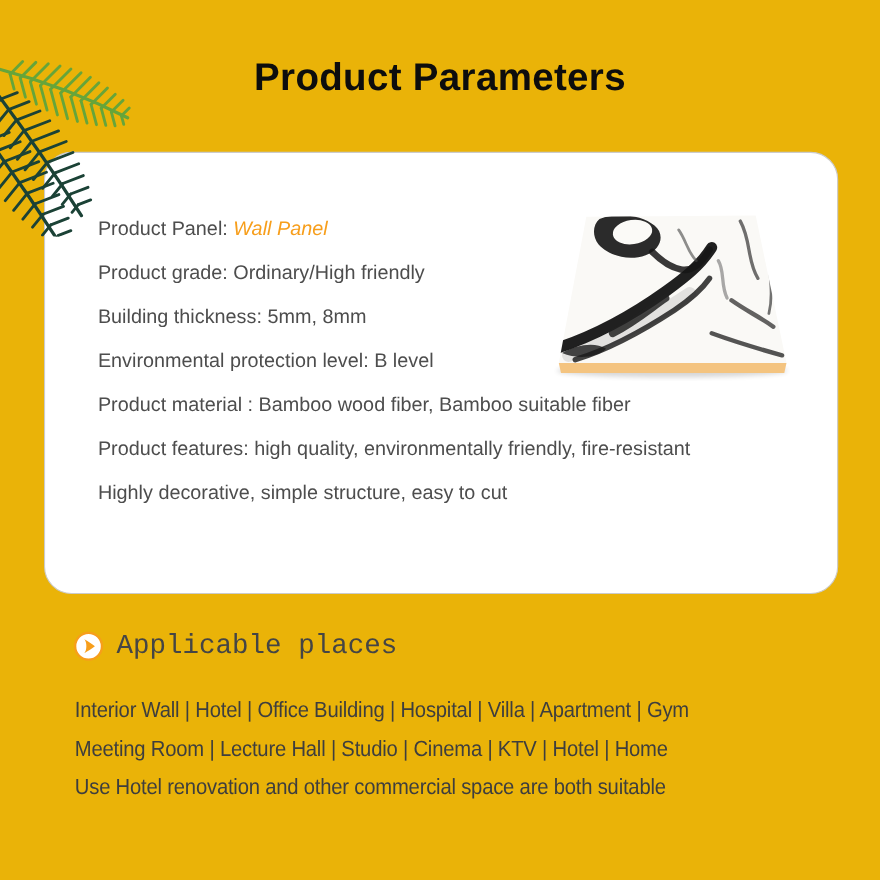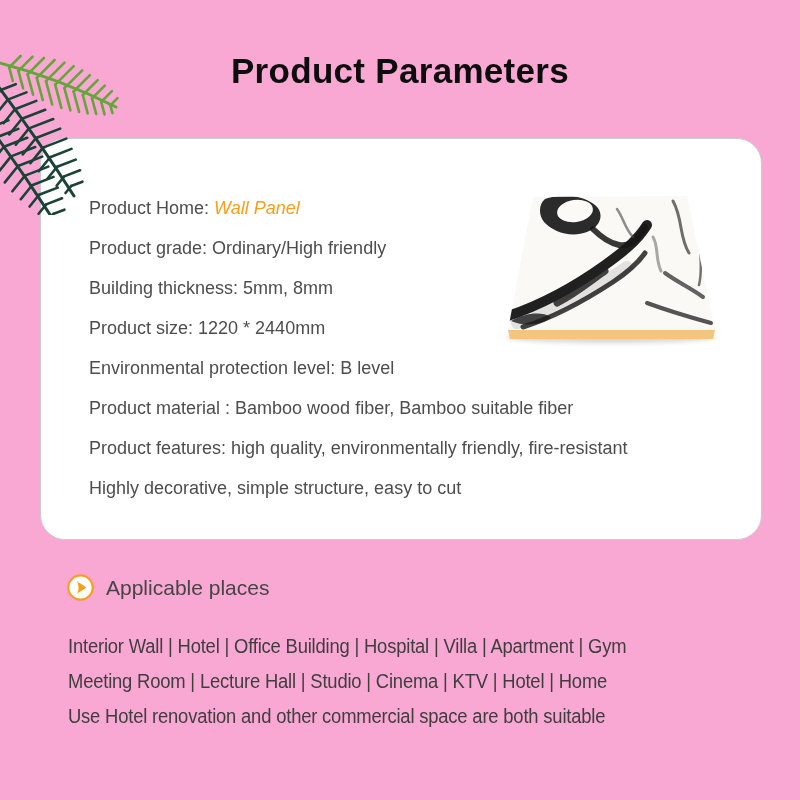--- a/index.html
+++ b/index.html
@@ -1,35 +1,35 @@
 <!DOCTYPE html>
 <html style="--accent-orange: #F79E1B; --body-text: #4D4D4D; --card-border: #CBCBCB; --leaf-light: #66A53A; --leaf-dark: #1B4236; --panel-edge-tan: #F4C480;"><head>
 <meta charset="utf-8">
 <style>
   html,body{margin:0;padding:0;background:#ffffff;}
   body{width:800px;height:800px;font-family:"Liberation Sans",sans-serif;}
-  .page{position:relative;width:800px;height:800px;background:#f9a8d4;overflow:hidden;}
+  .page{position:relative;width:800px;height:800px;background:#eab308;overflow:hidden;}
 
   .title{position:absolute;top:51px;left:0;width:100%;margin:0;text-align:center;
          font-size:35px;font-weight:bold;color:#0d0d0d;letter-spacing:0.3px;}
 
   .palm{position:absolute;left:-20px;top:40px;width:150px;height:175px;z-index:3;}
   .palm .stem{fill:none;stroke-width:3;stroke-linecap:round;}
   .palm .leaflets{fill:none;stroke-width:2.6;stroke-linecap:round;}
 
   .card{position:absolute;left:40px;top:138px;width:722px;height:402px;box-sizing:border-box;
         border:1px solid var(--card-border,#cbcbcb);border-radius:25px;background:#ffffff;
         padding:49px 0 0 48px;z-index:1;}
   .row{height:40px;line-height:40px;font-size:18px;color:var(--body-text,#4d4d4d);white-space:nowrap;}
   .orange{color:var(--accent-orange,#F79E1B);font-style:italic;}
 
   .panel-photo{position:absolute;left:497px;top:185px;width:222px;height:162px;z-index:2;}
 
   .applicable-heading{position:absolute;left:66px;top:573px;display:flex;align-items:center;
-        gap:11px;font-size:21px;color:#454545;z-index:1;}
+        gap:11px;font-size:25px;color:#454545;z-index:1;font-family:Liberation Mono, monospace;}
   .applicable-heading .bullet{width:29px;height:29px;flex:0 0 auto;}
 
   .places{position:absolute;left:68px;top:629px;font-size:20px;line-height:35px;color:#3e3e3e;
         letter-spacing:-0.2px;transform:scaleX(0.92);transform-origin:left top;white-space:nowrap;}
 </style>
 </head>
 <body>
 
 <div class="page">
 
@@ -46,24 +46,23 @@
     <g color="#66A53A">
       <path class="stem" stroke="currentColor" d="M-4,62 C35,72 78,88 116,107"></path>
       <path class="leaflets" stroke="currentColor" d="M9.2,67.4 L20.6,56 M18.4,70.9 L32.6,56.7 M27.6,74.3 L43.9,58 M36.8,77.8 L54.6,60 M46,81.2 L64.5,62.7 M55.2,84.6 L73.7,66.1 M64.4,88.1 L82.2,70.3 M73.6,91.5 L89.9,75.2 M82.8,95 L97.7,80.1 M92,98.4 L104.8,85.6 M101.2,101.8 L111.9,91.1 M110.4,105.3 L117.5,98.2"></path>
       <path class="leaflets" stroke="currentColor" d="M9.2,67.4 L12.8,81 M18.4,70.9 L23.1,88.4 M27.6,74.3 L33.1,94.7 M36.8,77.8 L42.8,100.1 M46,81.2 L52.2,104.5 M55.2,84.6 L61.4,107.9 M64.4,88.1 L70.4,110.4 M73.6,91.5 L79.1,111.9 M82.8,95 L87.7,113.4 M92,98.4 L96.2,113.9 M101.2,101.8 L104.6,114.4 M110.4,105.3 L112.5,113.1"></path>
     </g>
   </svg>
 
   <h1 class="title">Product Parameters</h1>
 
   <div class="card">
-    <div class="row"><span>Product Home: </span><span class="orange">Wall Panel</span></div>
+    <div class="row"><span>Product Panel: </span><span class="orange">Wall Panel</span></div>
     <div class="row">Product grade: Ordinary/High friendly</div>
     <div class="row">Building thickness: 5mm, 8mm</div>
-    <div class="row">Product size: 1220 * 2440mm</div>
     <div class="row">Environmental protection level: B level</div>
     <div class="row">Product material : Bamboo wood fiber, Bamboo suitable fiber</div>
     <div class="row">Product features: high quality, environmentally friendly, fire-resistant</div>
     <div class="row">Highly decorative, simple structure, easy to cut</div>
   </div>
 
   <svg class="panel-photo" viewBox="0 0 222 162" aria-hidden="true">
     <defs>
       <clipPath id="faceClip">
           <polygon points="36,12 190,11 218,145 11,145"></polygon>

